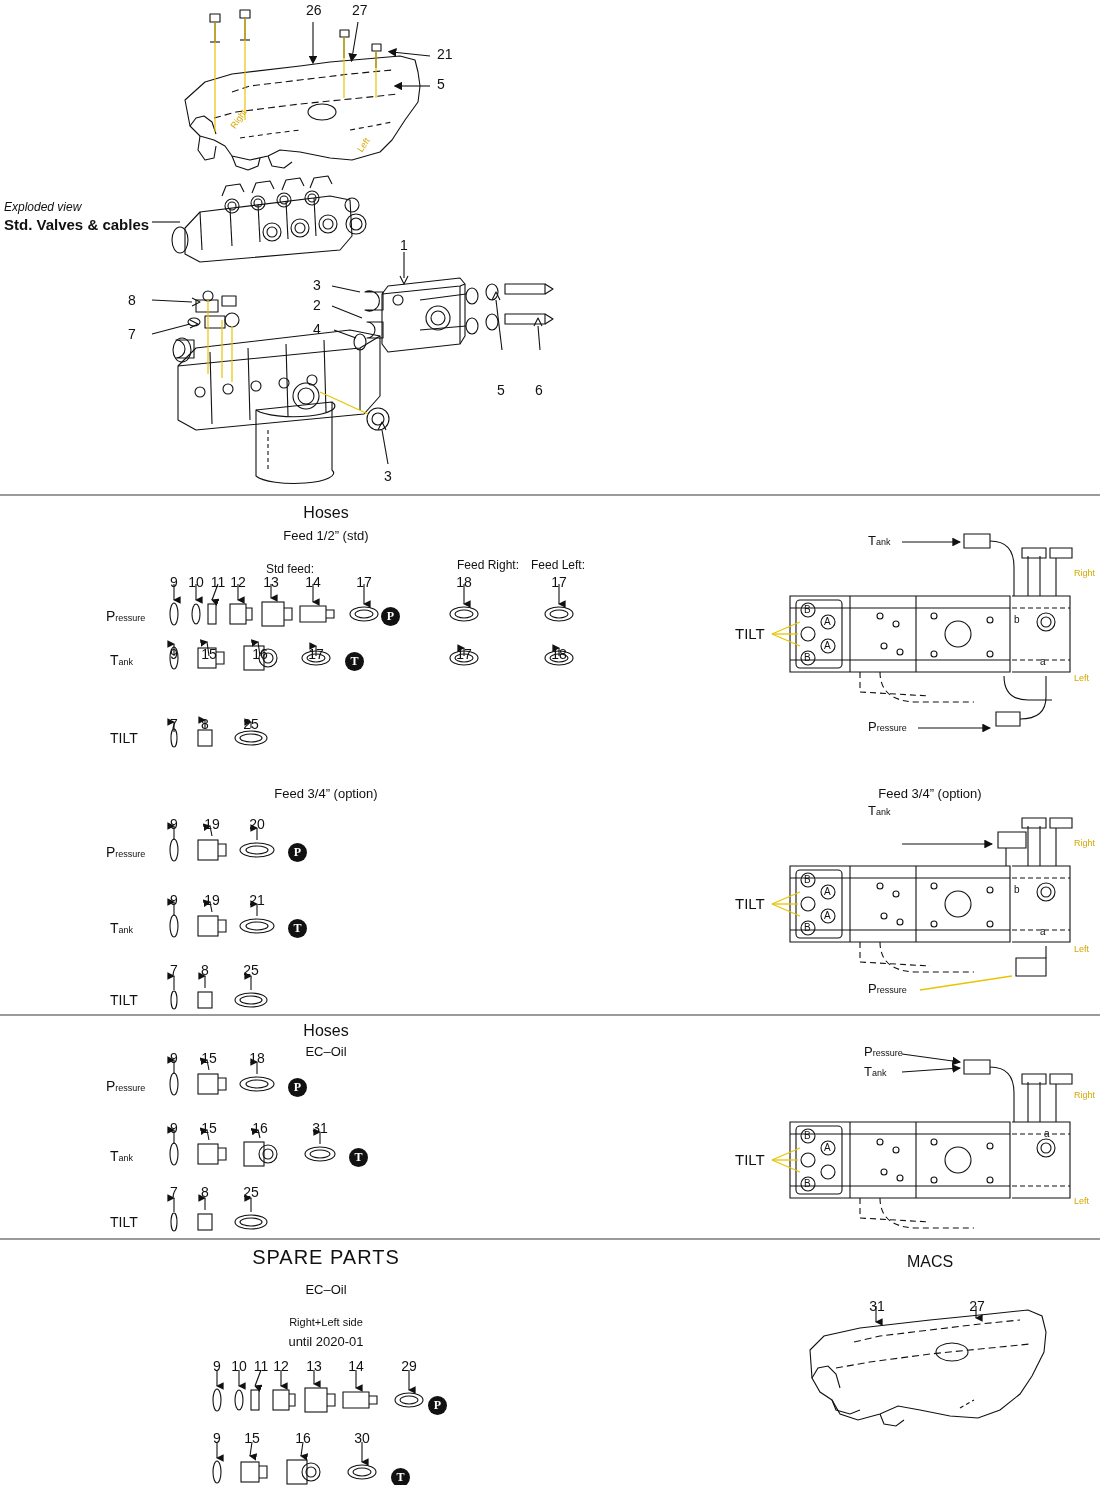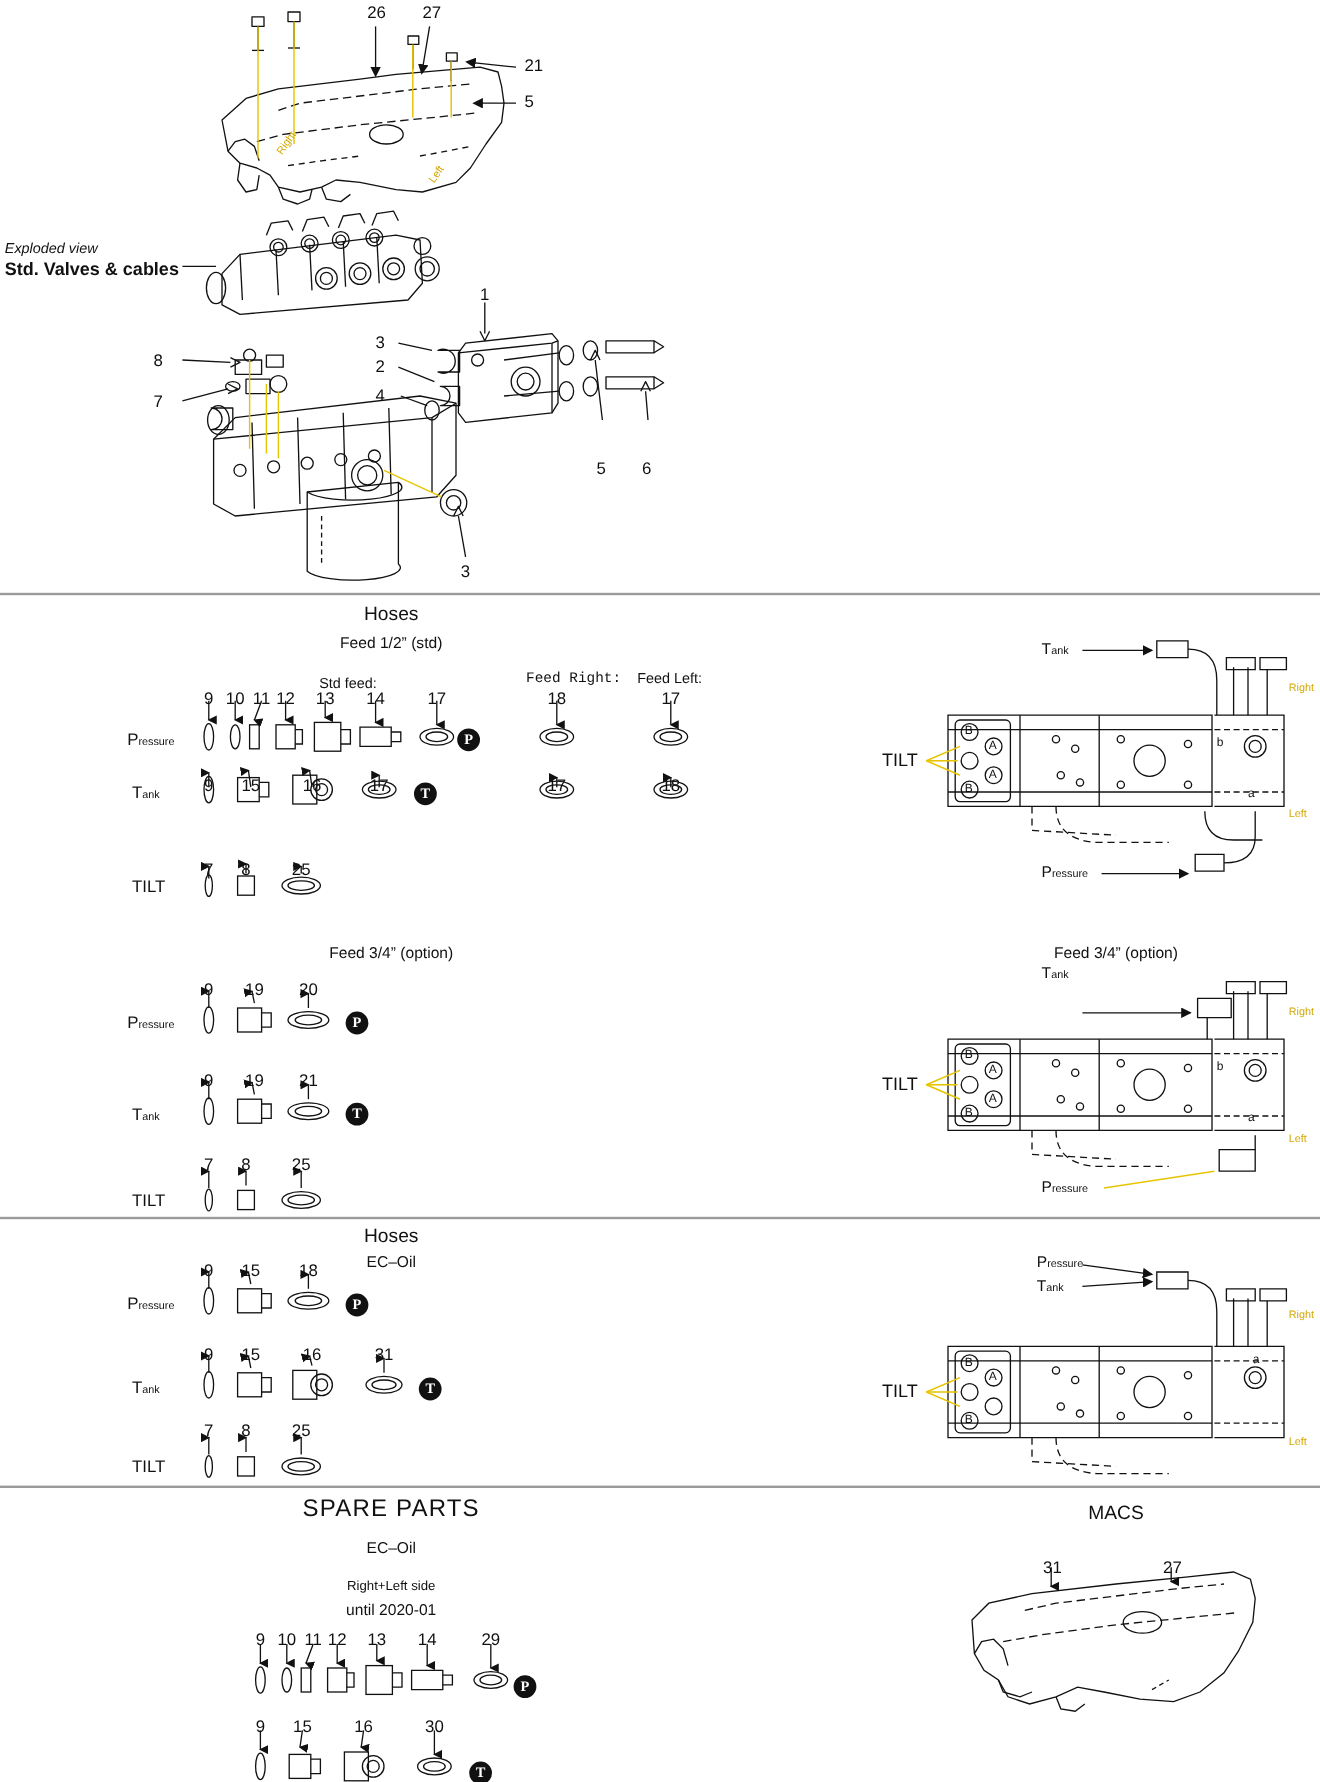--- a/index.html
+++ b/index.html
@@ -216,21 +216,21 @@
 </div>
 
 <div class="divider" style="top:494px;"></div>
 
 <div class="sect" style="top:496px;height:520px;">
 
   <div class="title" style="left:326px;top:8px;">Hoses</div>
   <div class="sub" style="left:326px;top:32px;font-size:13px;">Feed 1/2” (std)</div>
 
   <div class="sub" style="left:290px;top:66px;">Std feed:</div>
-  <div class="sub" style="left:478px;top:62px;font-family:Liberation Mono, monospace;">Feed Right:</div>
+  <div class="sub" style="left:488px;top:62px;">Feed Right:</div>
   <div class="sub" style="left:558px;top:62px;text-align:right;">Feed Left:</div>
 
   <div class="rowlabel" style="left:106px;top:112px;">
     <span>P</span><span class="sup">ressure</span>
   </div>
   <div class="rowlabel" style="left:110px;top:156px;">
     <span>T</span><span class="sup">ank</span>
   </div>
   <div class="rowlabel" style="left:110px;top:234px;">TILT</div>
 

